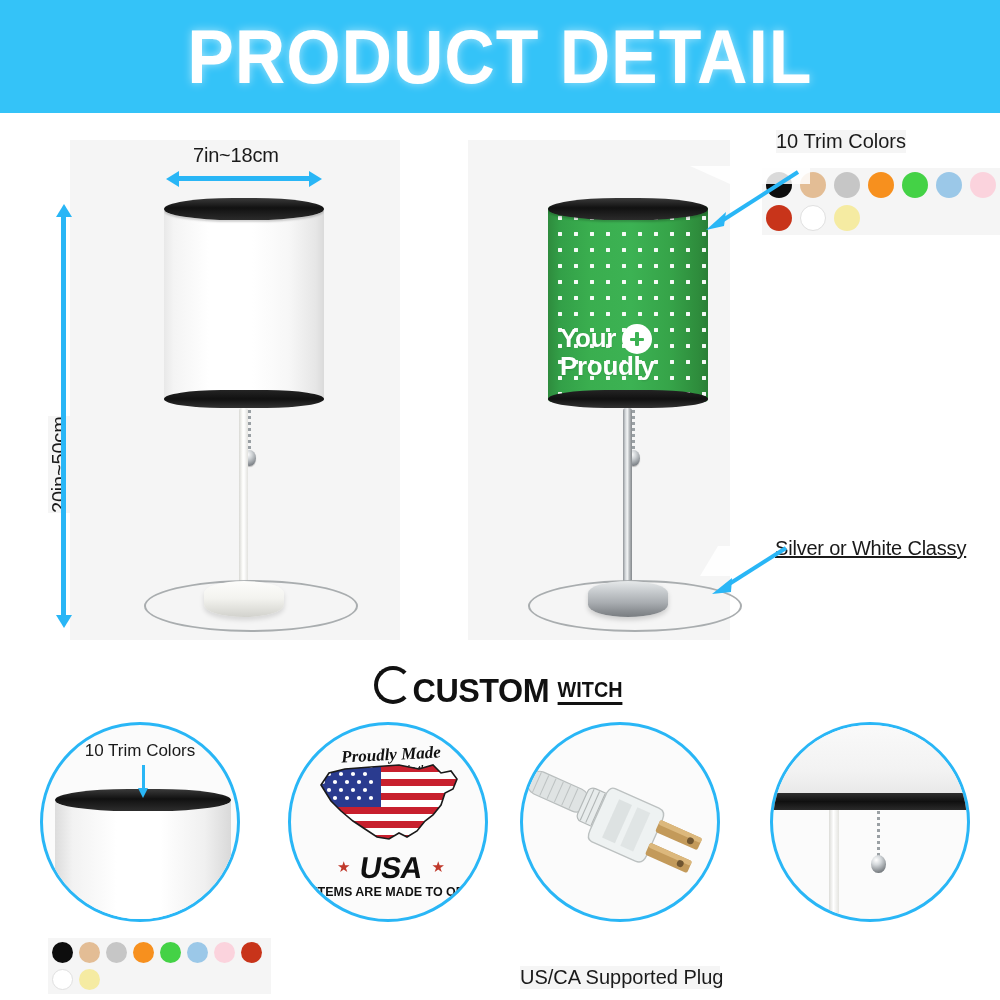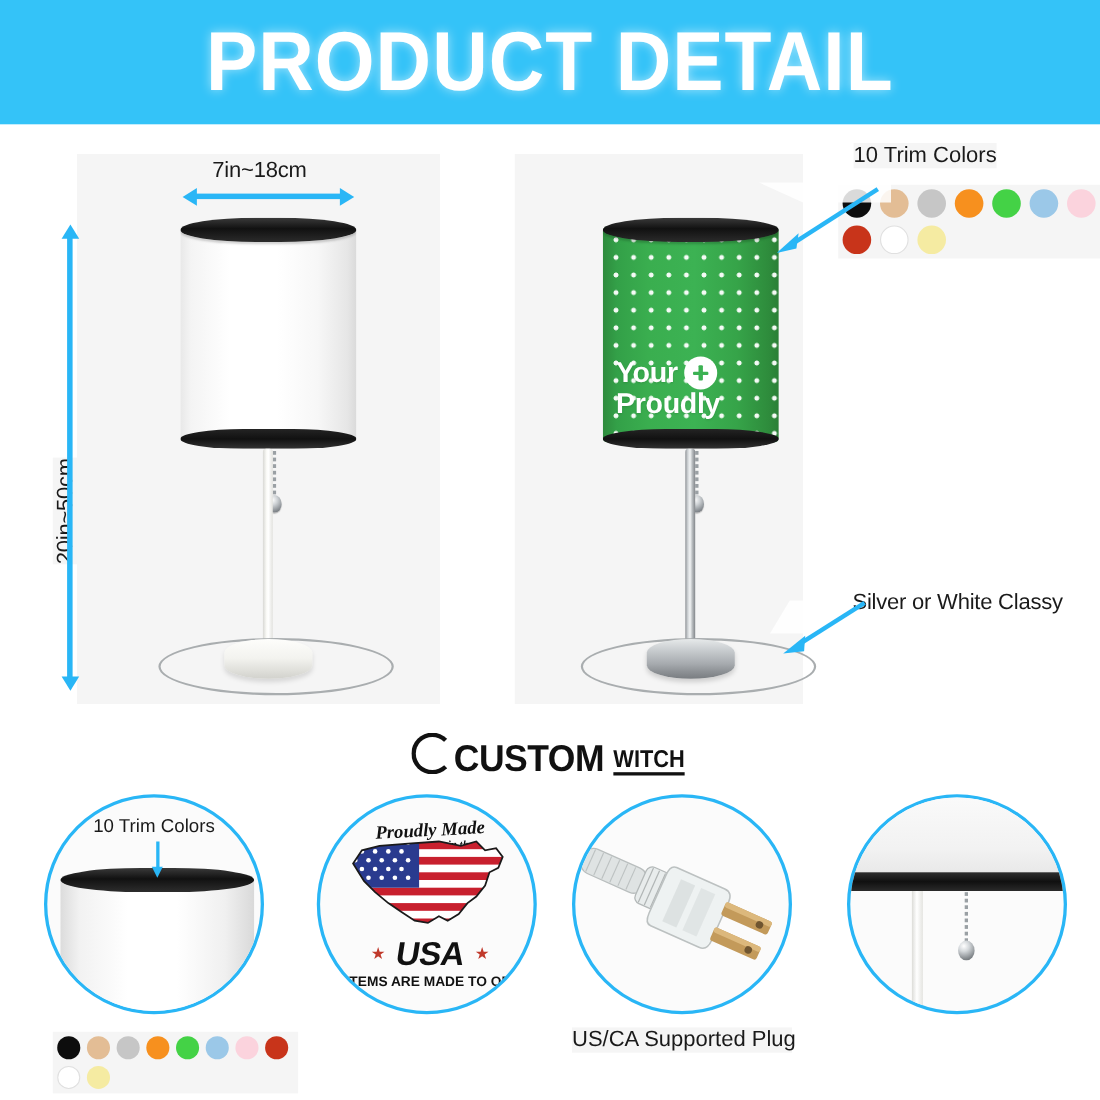--- a/index.html
+++ b/index.html
@@ -302,20 +302,21 @@
     box-sizing: border-box;
   }
   .feature-caption {
     position: absolute;
     width: 100%;
     text-align: right;
     font-size: 20px;
     color: #1a1a1a;
     white-space: nowrap;
     background: #f5f5f5;
+    margin-top: 32px;
   }
 
   
   .c1-label {
     position: absolute;
     left: 50%; top: 16px;
     transform: translateX(-50%);
     font-size: 17px;
     color: #1a1a1a;
     white-space: nowrap;
@@ -514,21 +515,21 @@
     </div>
 
   <div class="arrow-diag" style="left:690px; top:48px;">
     <svg width="120" height="70" viewBox="0 0 120 70">
       <polygon points="0,0 34,0 120,0 120,18 40,18" fill="#ffffff" opacity="0.85"></polygon>
       <line x1="108" y1="6" x2="30" y2="56" stroke="#29b6f6" stroke-width="4"></line>
       <polygon points="16,64 36,46 34,60" fill="#29b6f6"></polygon>
     </svg>
   </div>
 
-  <div class="dim-label" style="left:775px; top:419px; background:transparent;">Silver or White Classy</div>
+  <div class="dim-label" style="left:775px; top:419px; background:transparent;text-decoration:underline;">Silver or White Classy</div>
   <div class="arrow-diag" style="left:700px; top:424px;">
     <svg width="110" height="60" viewBox="0 0 110 60">
       <polygon points="18,4 74,4 56,34 0,34" fill="#ffffff" opacity="0.9"></polygon>
       <line x1="86" y1="6" x2="26" y2="44" stroke="#29b6f6" stroke-width="4"></line>
       <polygon points="12,52 32,36 31,50" fill="#29b6f6"></polygon>
     </svg>
   </div>
 
 </div>
 

